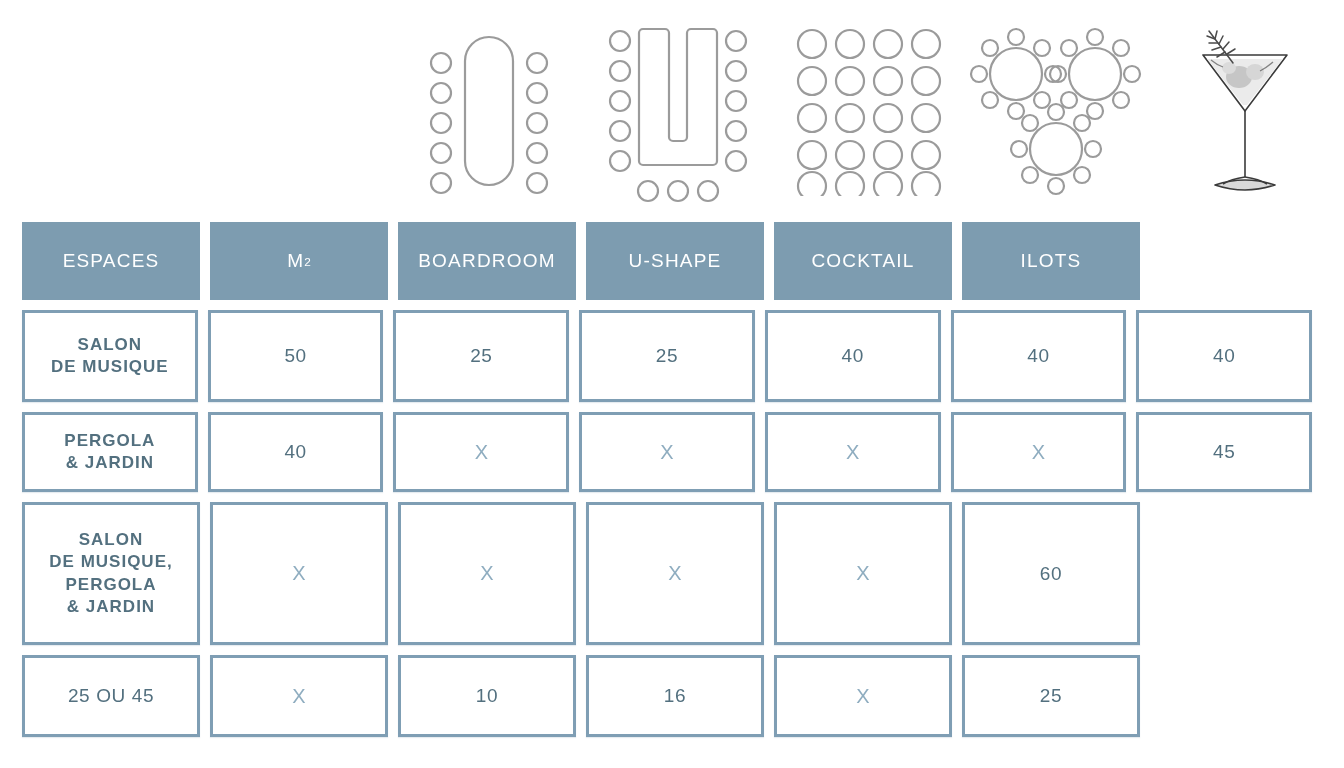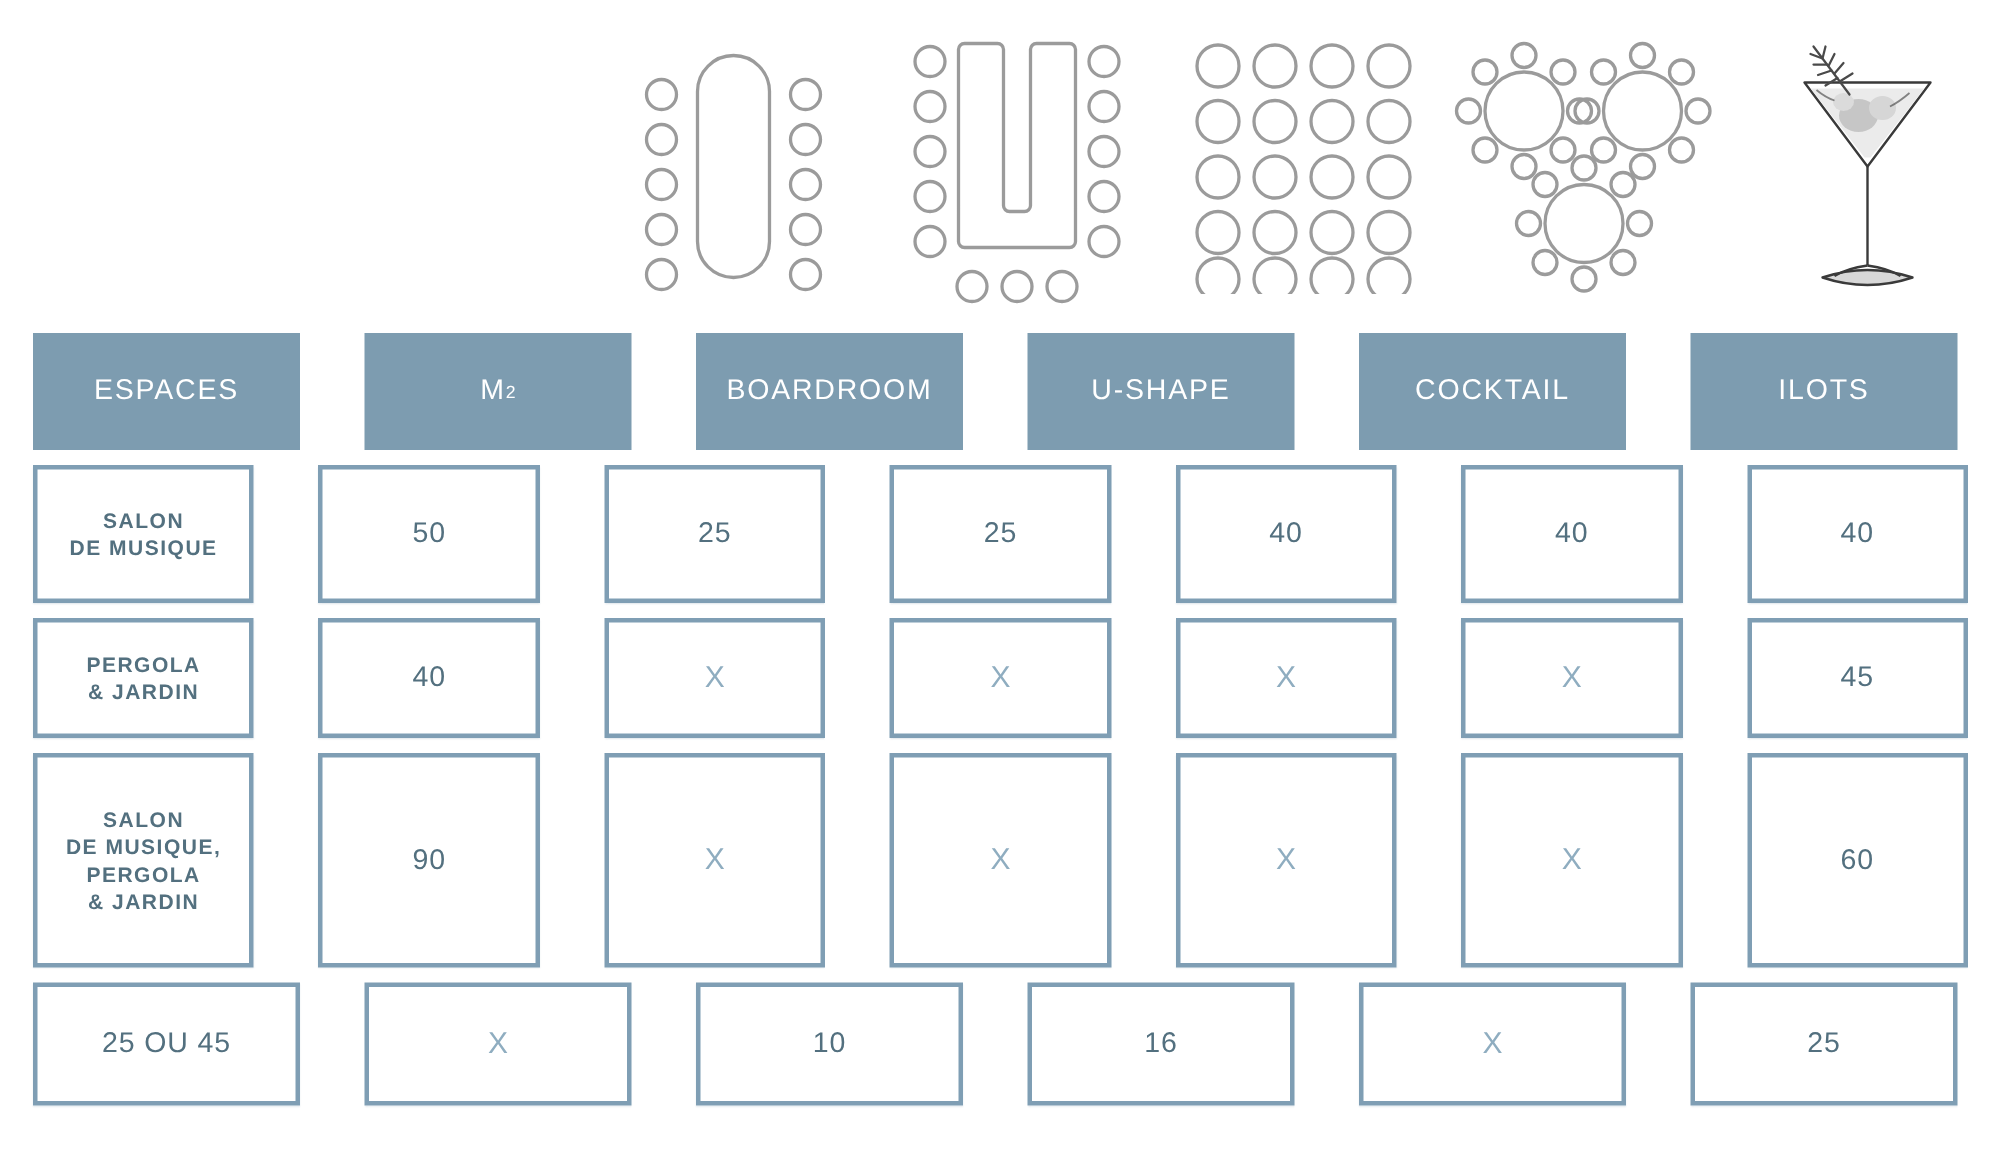--- a/index.html
+++ b/index.html
@@ -44,21 +44,20 @@
   
   .grid {
     position: absolute;
     top: 222px;
     left: 22px;
     width: 1300px;
   }
   .row {
     display: flex;
     margin-bottom: 10px;
-    gap: 33px;
   }
   .cell {
     width: 178px;
     margin-right: 10px;
     display: flex;
     align-items: center;
     justify-content: center;
     text-align: center;
   }
 
@@ -77,21 +76,21 @@
     background: #ffffff;
     border: 3px solid #7f9eb4;
     color: #53707f;
     font-size: 19px;
     font-weight: 400;
     letter-spacing: 0.6px;
     box-shadow: 0 1px 1px rgba(120,150,170,0.18);
   }
 
   .row-body .cell.label {
-    font-size: 14px;
+    font-size: 17px;
     line-height: 1.32;
     letter-spacing: 1px;
     font-weight: 700;
   }
 
   .row-body .cell.mark {
     color: #8fadc0;
     font-weight: 400;
     font-size: 20px;
     letter-spacing: 0;
@@ -296,21 +295,20 @@
 
     <div class="row row-body r3">
       <div class="cell label">
           <div>
             <div>SALON</div>
             <div>DE MUSIQUE,</div>
             <div>PERGOLA</div>
             <div>&amp; JARDIN</div>
           </div>
         </div>
-      <div class="cell">90</div>
       <div class="cell mark">X</div>
       <div class="cell mark">X</div>
       <div class="cell mark">X</div>
       <div class="cell mark">X</div>
       <div class="cell">60</div>
     </div>
 
     <div class="row row-body r4">
       <div class="cell">25 OU 45</div>
       <div class="cell mark">X</div>

